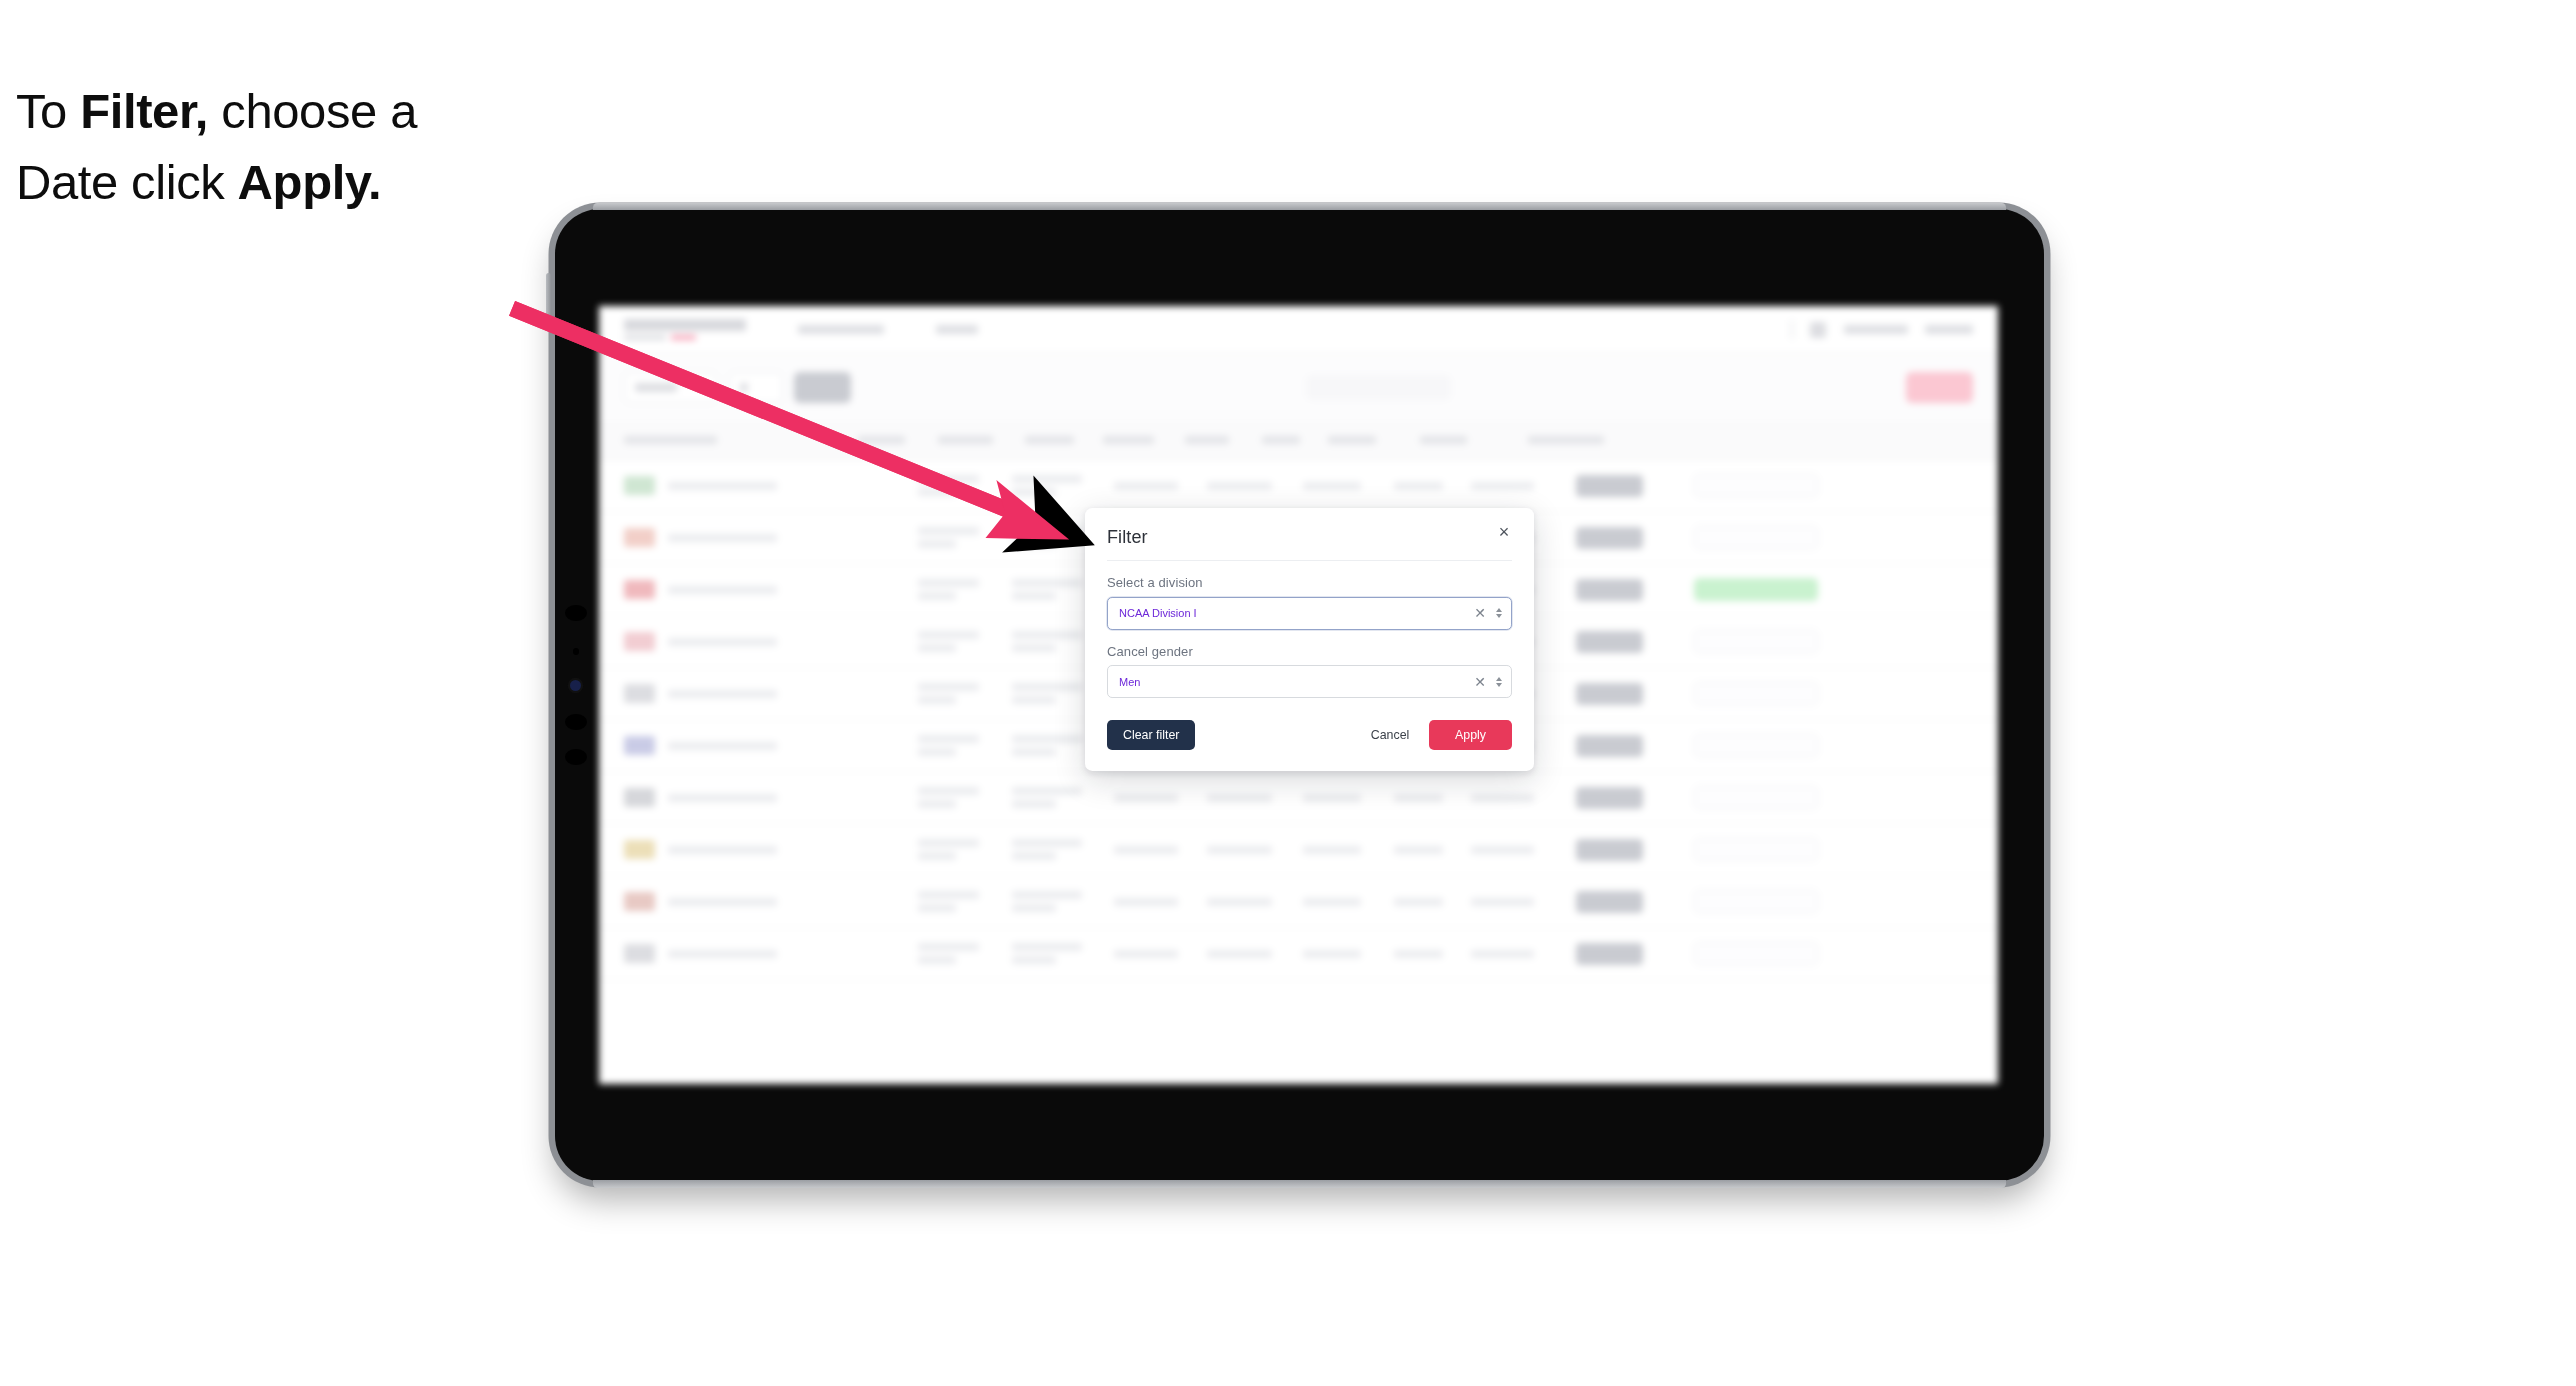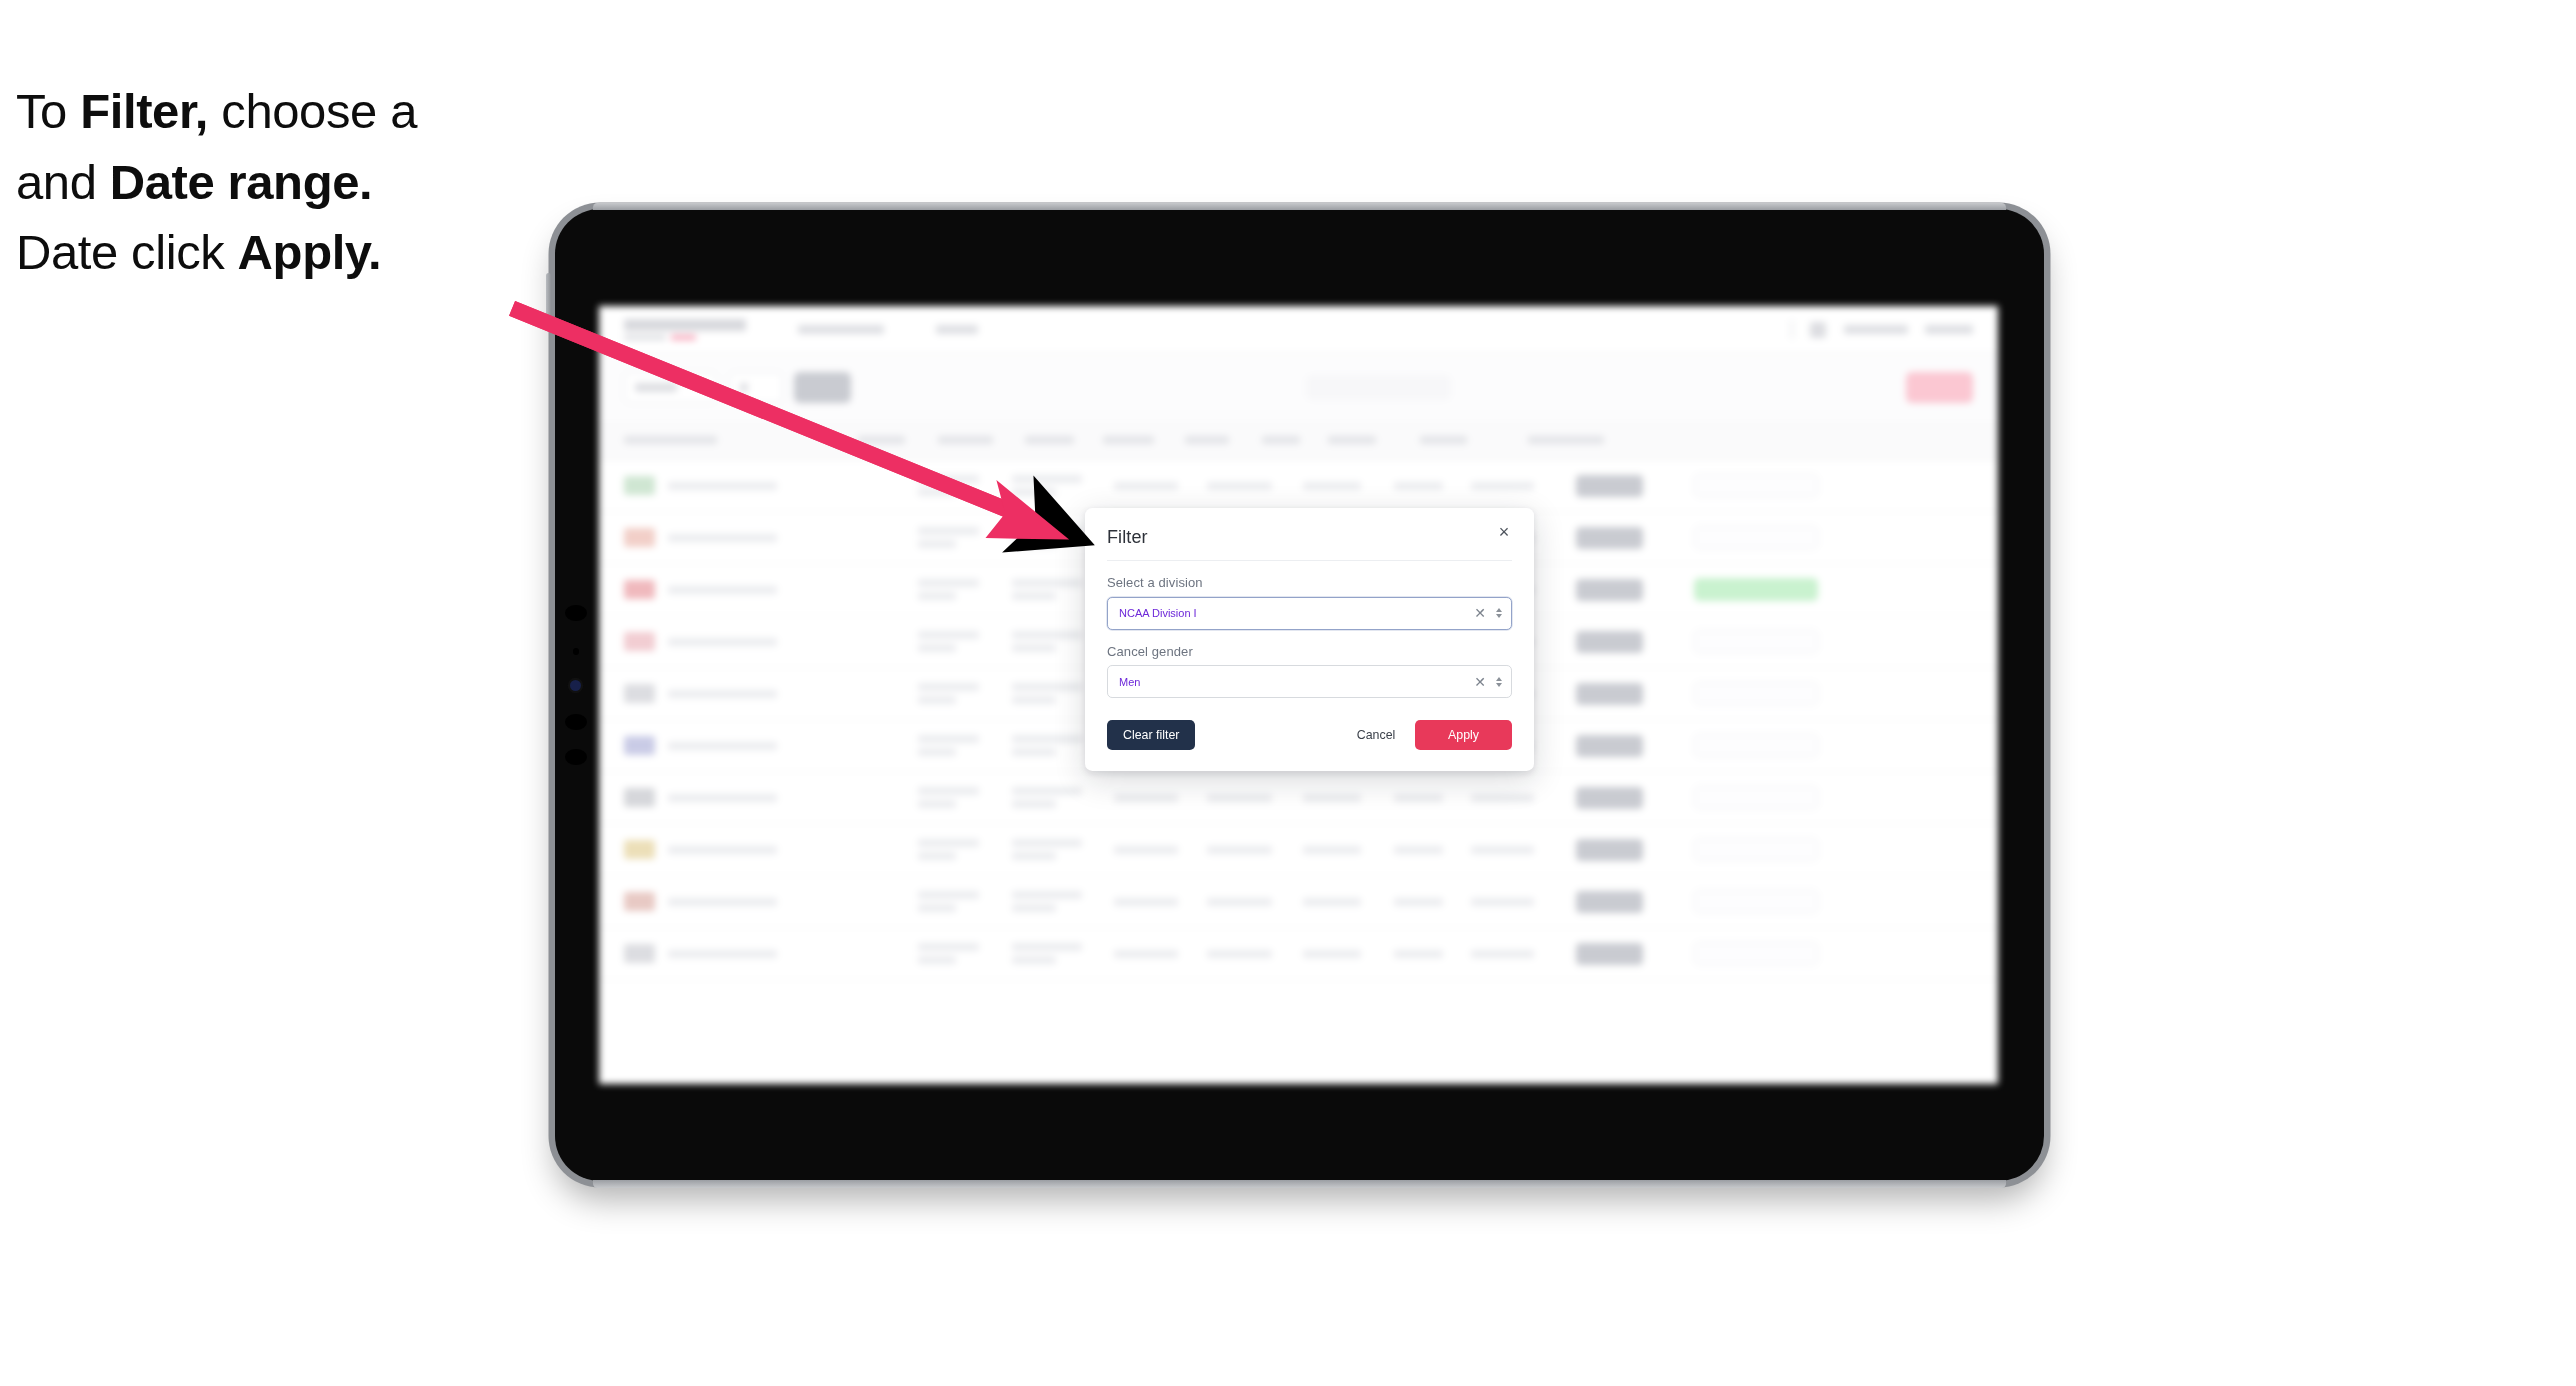--- a/index.html
+++ b/index.html
@@ -113,33 +113,32 @@
   .chev .up { border-bottom:4.4px solid #8b9199; }
   .chev .dn { border-top:4.4px solid #8b9199; }
   .cal-ico { margin-right:8px; display:flex; }
   .dlg-actions { margin-top: 22px; display:flex; align-items:center; }
   .btn {
     border:none; border-radius:5.1px; cursor:pointer;
     font-family:"Liberation Sans", sans-serif; font-size:12.4px;
   }
   .btn-clear { background:#22314a; color:#fff; padding: 8px 16px; font-weight:500; }
   .btn-cancel { background:transparent; color:#3c424b; padding: 8px 10.2px; margin-left:auto; }
-  .btn-apply { background:#e8395a; color:#fff; padding: 8px 33px; margin-left:9.5px; font-weight:500;text-align:right; }
+  .btn-apply { background:#e8395a; color:#fff; padding: 8px 26px; margin-left:9.5px; font-weight:500;text-align:right; }
 
   
   #arrow { position:absolute; left:0; top:0; width:2576px; height:1386px; pointer-events:none; }
 </style>
 </head>
 <body>
 
 <div id="stage">
 
   <div id="headline">
       <span class="ln"><span>To </span><span class="b">Filter,</span><span> choose a</span></span>
-      <span class="ln"><span>and </span><span class="b">Date range.</span></span>
       <span class="ln"><span>Date click </span><span class="b">Apply.</span></span>
     </div>
 
   <div id="device">
     <div class="side-btn" style="top:64px;height:45px;"></div>
     <div class="sensor" style="left:10.2px;top:396px;width:22px;height:16px;"></div>
     <div class="sensor" style="left:17.5px;top:439px;width:6.5px;height:6.5px;"></div>
     <div class="sensor" style="left:15.3px;top:471px;width:11px;height:11px;background:#17204a;box-shadow:0 0 0 2.2px #111;"></div>
     <div class="sensor" style="left:10.2px;top:505px;width:22px;height:16px;"></div>
     <div class="sensor" style="left:10.2px;top:540px;width:22px;height:16px;"></div>

